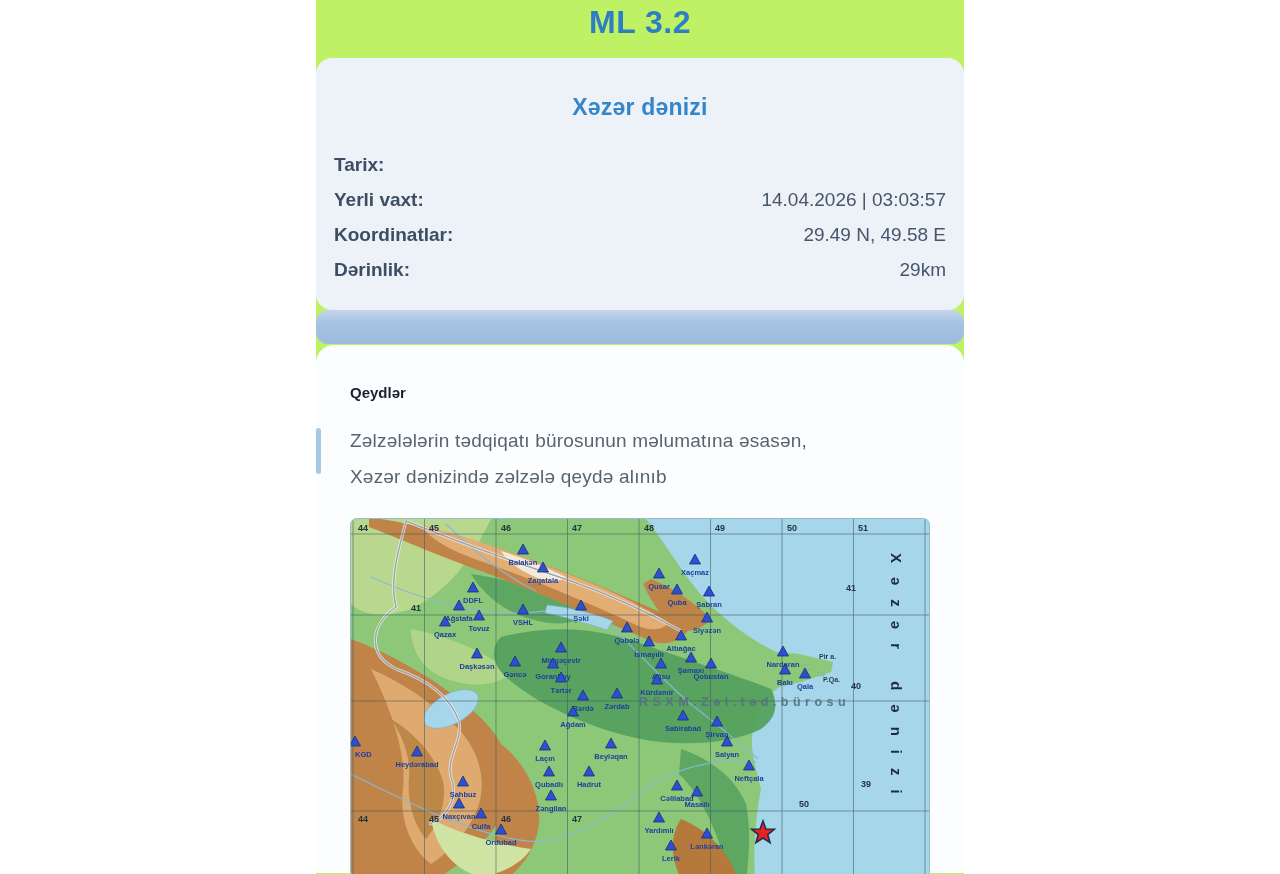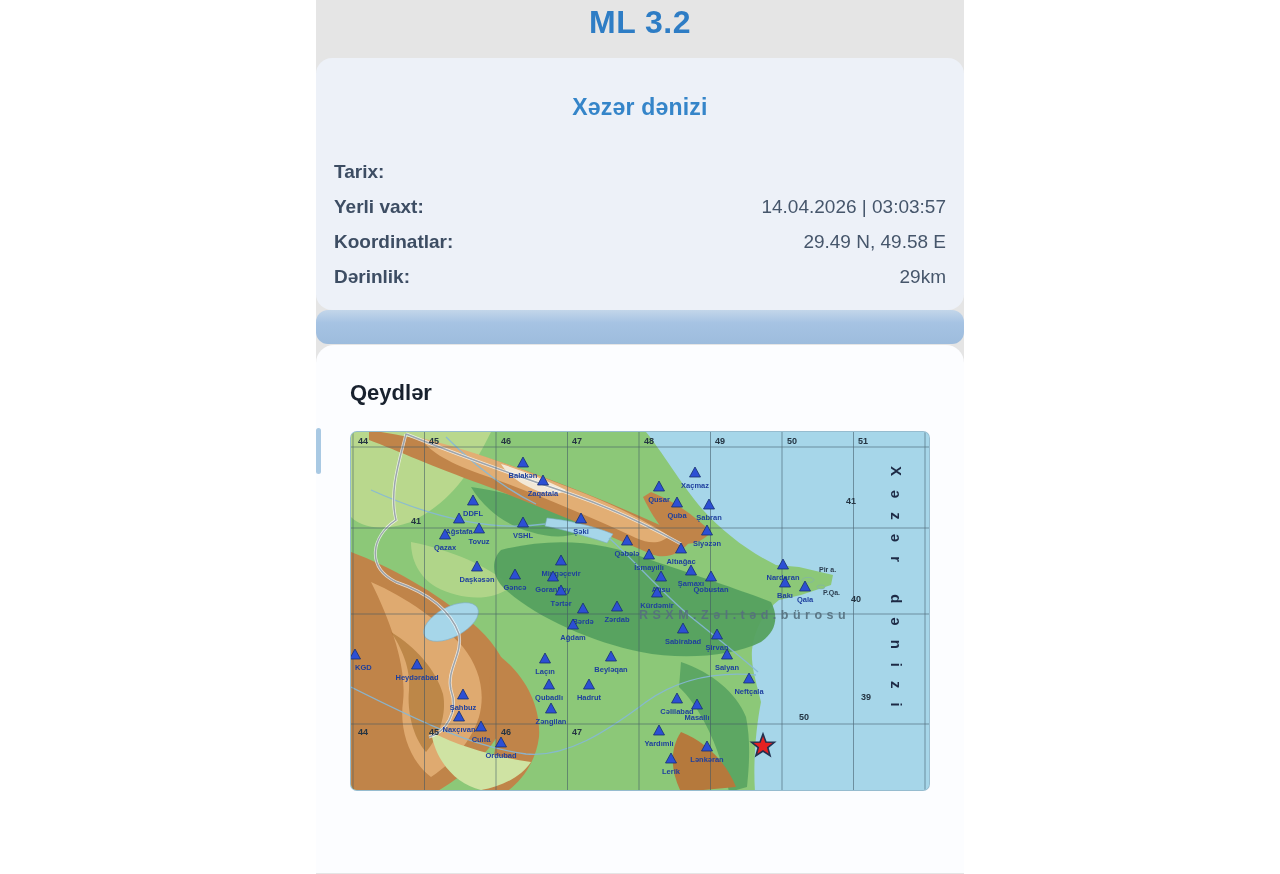--- a/index.html
+++ b/index.html
@@ -1,36 +1,36 @@
 <!DOCTYPE html>
 <html style="--accent: #2e7dc5;"><head>
 <meta charset="utf-8">
 <style>
   * { margin:0; padding:0; box-sizing:border-box; }
   html,body { width:1280px; height:874px; background:#ffffff; overflow:hidden;
               font-family:"Liberation Sans","DejaVu Sans",sans-serif; }
   .page-column{ position:relative; width:648px; height:874px; margin:0 auto;
-                background:#e5e5e5; }
+                background:#bef264; }
   .magnitude-title{ text-align:center; font-size:32px; font-weight:800;
                     color:var(--accent,#2e7dc5); line-height:44px; letter-spacing:.5px; }
   .event-card{ margin-top:14px; background:#edf1f8; border-radius:16px;
                height:252px; overflow:hidden; }
   .location-title{ padding-top:34px; text-align:center; font-size:23px; line-height:30px;
                    font-weight:700; color:#3585c9; letter-spacing:.2px; }
   .detail-rows{ margin-top:32px; padding:0 18px; }
-  .detail-row{ display:flex; justify-content:space-between; align-items:center;
+  .detail-row{ display:flex; justify-content:space-between; 
                height:35px; }
   .detail-label{ font-size:19px; font-weight:700; color:#3d4d63; }
   .detail-value{ font-size:19px; font-weight:400; color:#46566b; }
   .blue-band{ height:34px; border-radius:12px;
               background:linear-gradient(#c3d6ea, #a6c3e3 38%, #9dbcdd); }
   .notes-card{ position:relative; margin-top:1px; background:#fcfdff;
                border-radius:18px 18px 0 0; height:528px;
                padding:34px 34px 0 34px; }
-  .notes-heading{ font-size:22px; font-weight:800; color:#18212e; line-height:28px; }
+  .notes-heading{ font-size:15px; font-weight:800; color:#18212e; line-height:28px; }
   .notes-text{ margin-top:16px; }
   .notes-line{ font-size:19px; color:#56646f; line-height:35.5px; letter-spacing:.2px; }
   .map-figure{ margin-top:24px; width:580px; height:360px; border-radius:7px;
                overflow:hidden; border:1px solid rgba(120,140,160,.35);
                position:relative; background:#a6d6e9; }
   .map-figure svg{ display:block; }
   .scroll-indicator{ position:absolute; left:0; top:428px; width:5px; height:46px;
                      border-radius:3px; background:#a9c9e3; }
   .station-label{ font-size:7.5px; font-weight:700; fill:#1e3f9e; }
   .grid-label{ font-size:9px; font-weight:700; fill:#243442; }
@@ -60,20 +60,24 @@
         <span class="detail-label">Dərinlik:</span>
         <span class="detail-value">29km</span>
       </div>
     </div>
   </section>
 
   <div class="blue-band"></div>
 
   <section class="notes-card">
     <h2 class="notes-heading">Qeydlər</h2>
+    <div class="notes-text">
+      <p class="notes-line">Zəlzələlərin tədqiqatı bürosunun məlumatına əsasən,</p>
+      <p class="notes-line">Xəzər dənizində zəlzələ qeydə alınıb</p>
+    </div>
 
     <figure class="map-figure">
       <svg width="580" height="360" viewBox="0 0 580 360" xmlns="http://www.w3.org/2000/svg">
 
         <rect x="0" y="0" width="580" height="360" fill="#a6d6e9"></rect>
 
         <g>
           <path fill="#8cc878" d="M0,0 H295 C310,18 330,52 352,78 C372,100 398,120 425,133
                 L448,135 L482,143 L480,153 L450,163 L428,168 C412,180 403,200 401,218
                 C400,232 404,246 407,258 L410,270 C405,295 402,330 404,360 L0,360 Z"></path>

